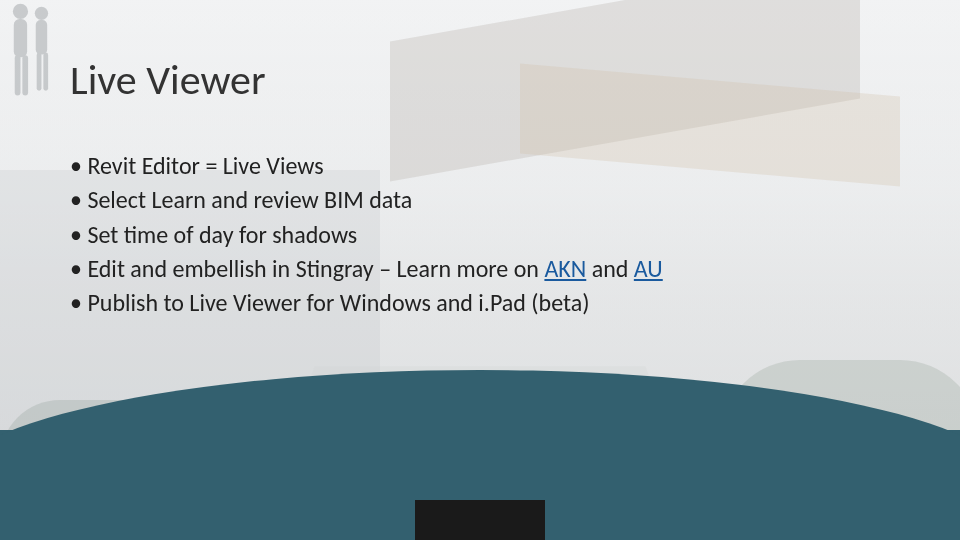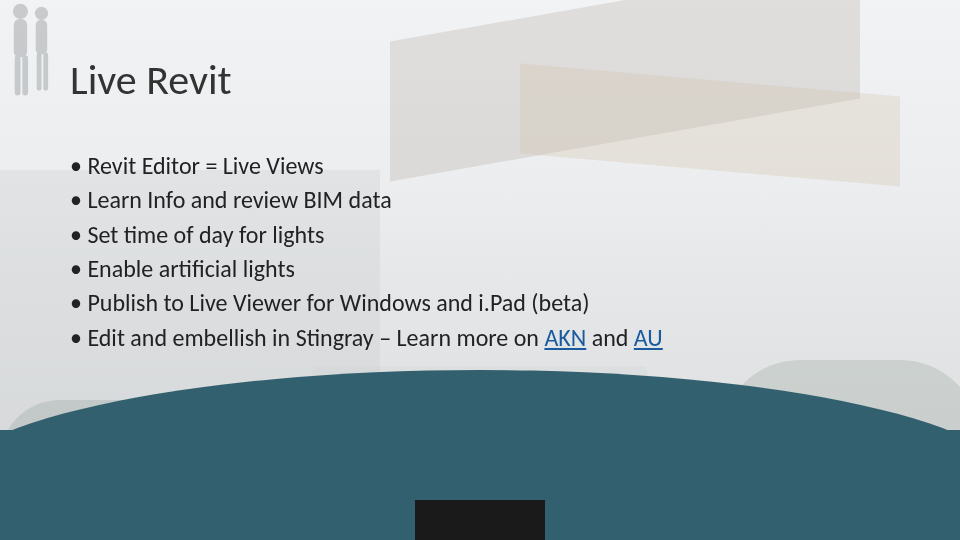--- a/index.html
+++ b/index.html
@@ -72,24 +72,23 @@
       <circle cx="42" cy="14" r="7"></circle>
         <rect x="36" y="21" width="12" height="36" rx="5"></rect>
       <rect x="37" y="55" width="5" height="40" rx="2.5"></rect>
         <rect x="44" y="55" width="5" height="40" rx="2.5"></rect>
     </g>
   </svg>
 </div>
 <div class="bottom-wave"></div>
 
 <div class="content">
-  <h1 class="title">Live Revit</h1>
+  <h1 class="title">Live Viewer</h1>
   <ul class="bullets">
     <li><span>Revit Editor = Live Views</span></li>
-    <li><span>Learn Info and review BIM data</span></li>
-    <li><span>Set time of day for lights</span></li>
-    <li><span>Enable artificial lights</span></li>
-    <li><span>Publish to Live Viewer for Windows and i.Pad (beta)</span></li>
+    <li><span>Select Learn and review BIM data</span></li>
+    <li><span>Set time of day for shadows</span></li>
     <li>
       <span>Edit and embellish in Stingray – Learn more on </span><a href="#">AKN</a><span> and </span><a href="#">AU</a>
     </li>
+    <li><span>Publish to Live Viewer for Windows and i.Pad (beta)</span></li>
   </ul>
 </div>
 
 </body></html>

